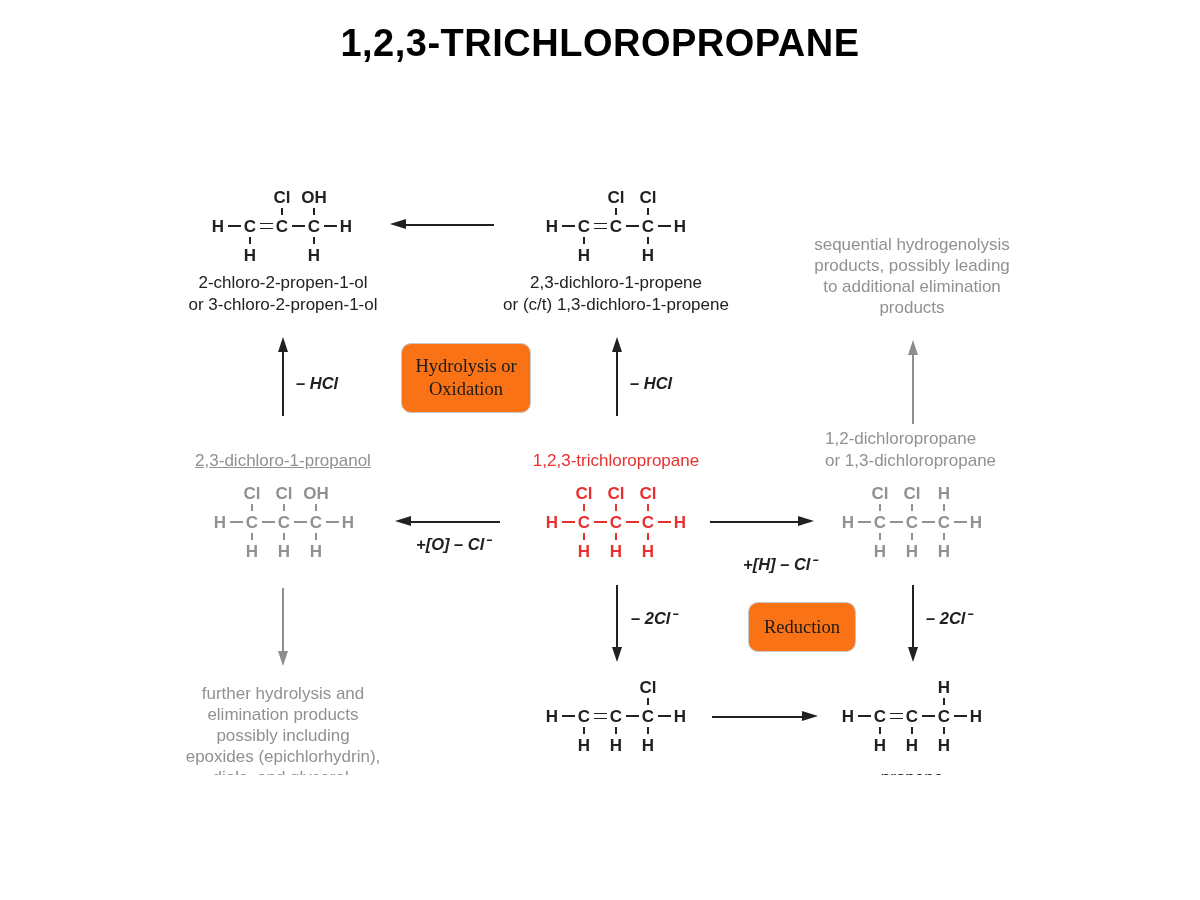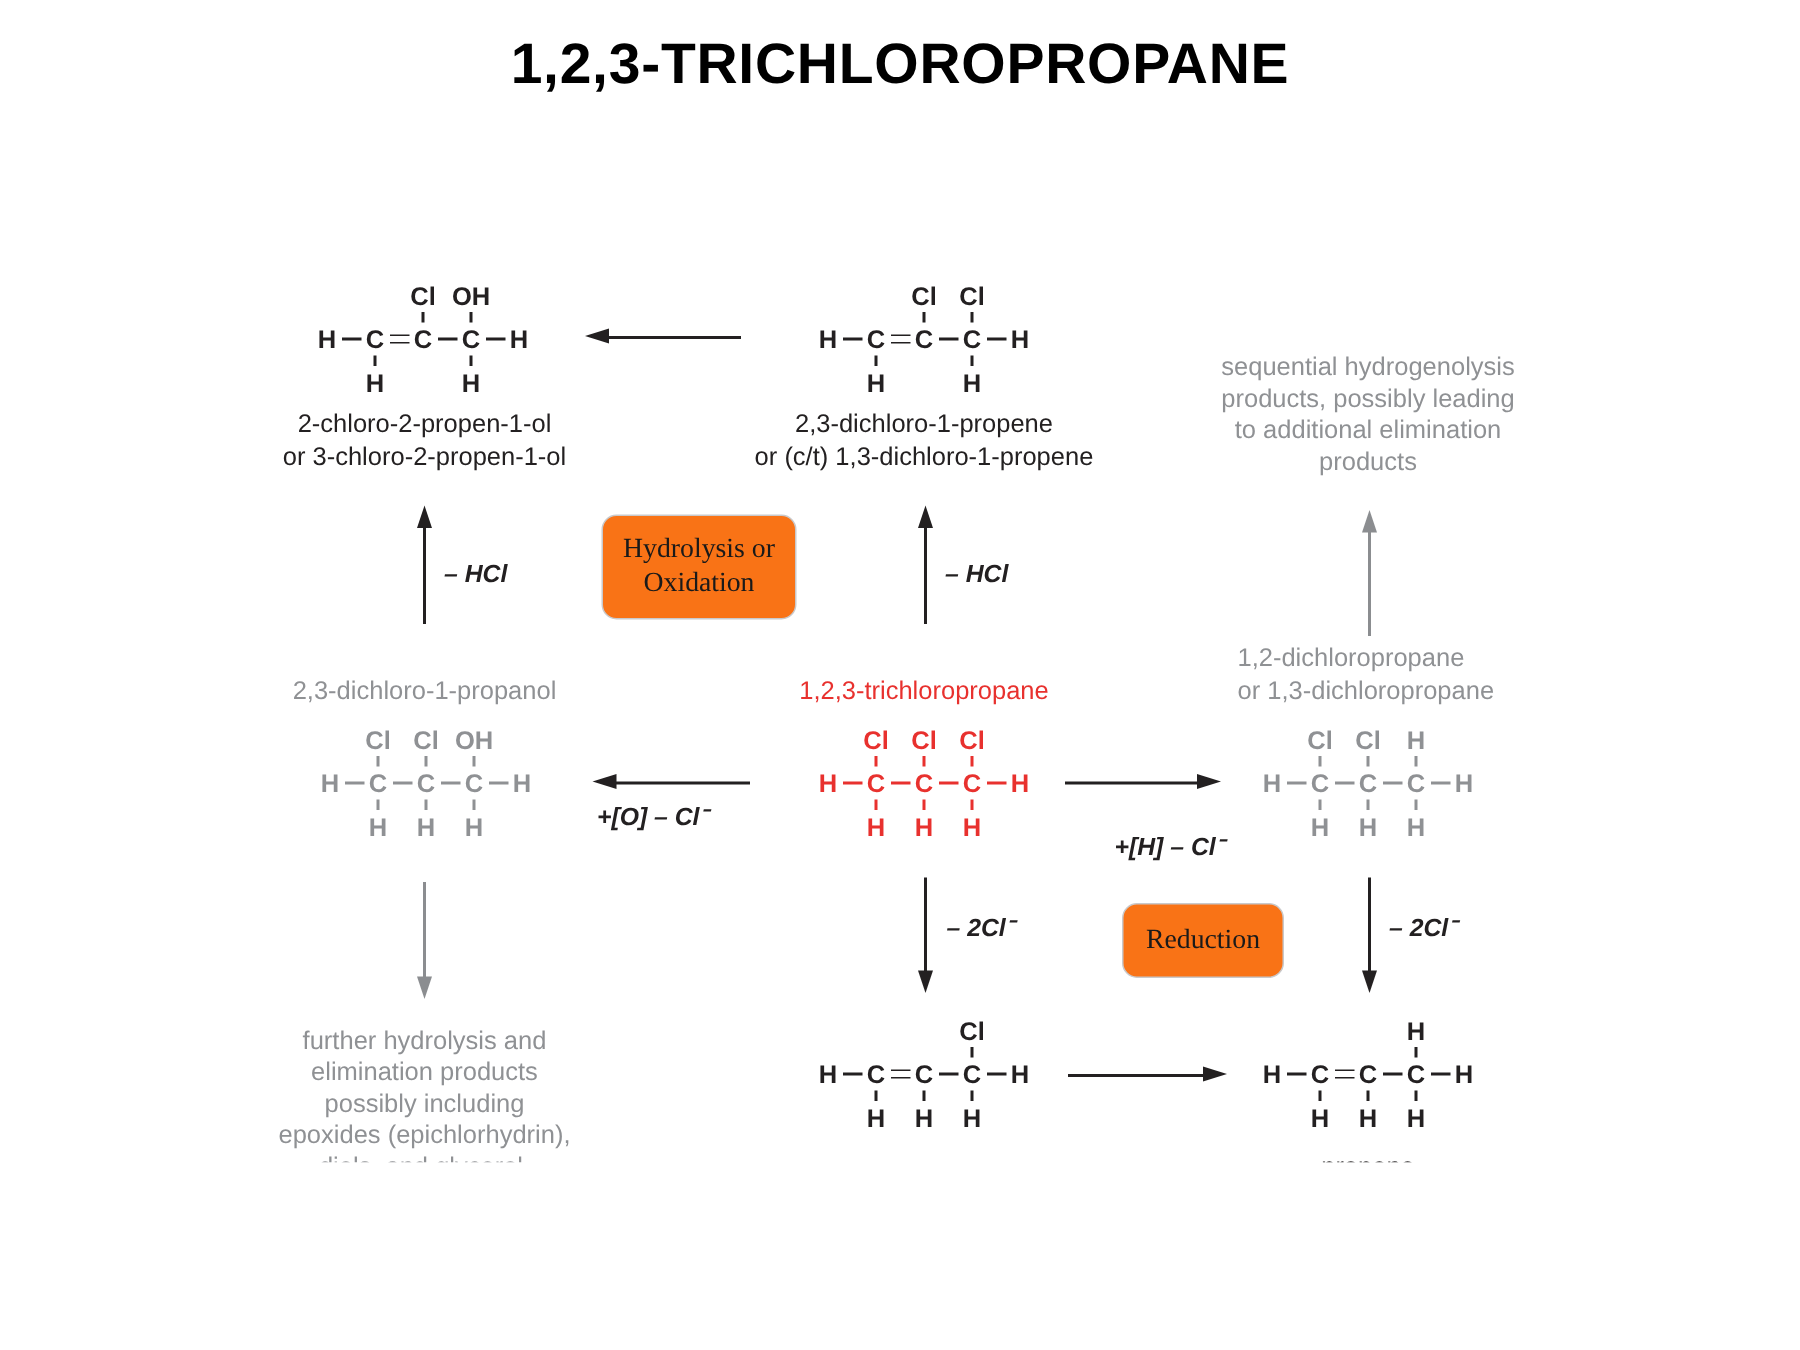--- a/index.html
+++ b/index.html
@@ -261,21 +261,21 @@
   <div class="abs rlabel" style="left:630px;top:374px;">– HCl</div>
 
   <div class="arr gray" style="left:902px;top:340px;width:22px;height:85px;">
     <i class="sh" style="left:10.2px;top:12px;width:1.6px;height:72px;"></i>
     <i class="hd hdU" style="left:5.5px;top:0;"></i>
   </div>
 
   <div class="abs pbox" style="left:401px;top:343px;width:128px;height:68px;">Hydrolysis or
 Oxidation</div>
 
-  <div class="abs cname gray" style="left:133px;top:450px;width:300px;">2,3-dichloro-1-propanol</div>
+  <div class="abs cname gray" style="left:133px;top:450px;width:300px;text-decoration:underline;">2,3-dichloro-1-propanol</div>
   <div class="abs struct" style="left: 211px; top: 483px; color: rgb(143, 145, 148);">
       <div class="srow">
         <div class="ac"></div>
         <div class="bc"></div>
         <div class="ac">
           <span>Cl</span>
         </div>
         <div class="bc"></div>
         <div class="ac">
           <span>Cl</span>
@@ -569,21 +569,21 @@
         </div>
         <div class="bc"></div>
         <div class="ac"></div>
       </div>
     </div>
 
   <div class="arr" style="left:395px;top:516px;width:105px;height:12px;">
     <i class="sh" style="left:14px;top:5.1px;width:91px;height:1.8px;"></i>
     <i class="hd hdL" style="left:0;top:0;"></i>
   </div>
-  <div class="abs rlabel" style="left:398px;top:532px;width:110px;text-align:left;">+[O] – Cl⁻</div>
+  <div class="abs rlabel" style="left:398px;top:532px;width:110px;text-align:center;">+[O] – Cl⁻</div>
 
   <div class="arr" style="left:710px;top:516px;width:104px;height:12px;">
     <i class="sh" style="left:0;top:5.1px;width:90px;height:1.8px;"></i>
     <i class="hd hdR" style="left:88px;top:0;"></i>
   </div>
   <div class="abs rlabel" style="left:706px;top:552px;width:110px;text-align:right;">+[H] – Cl⁻</div>
 
   <div class="arr gray" style="left:272px;top:588px;width:22px;height:78px;">
     <i class="sh" style="left:10.2px;top:0;width:1.6px;height:64px;"></i>
     <i class="hd hdD" style="left:5.5px;top:63px;"></i>

